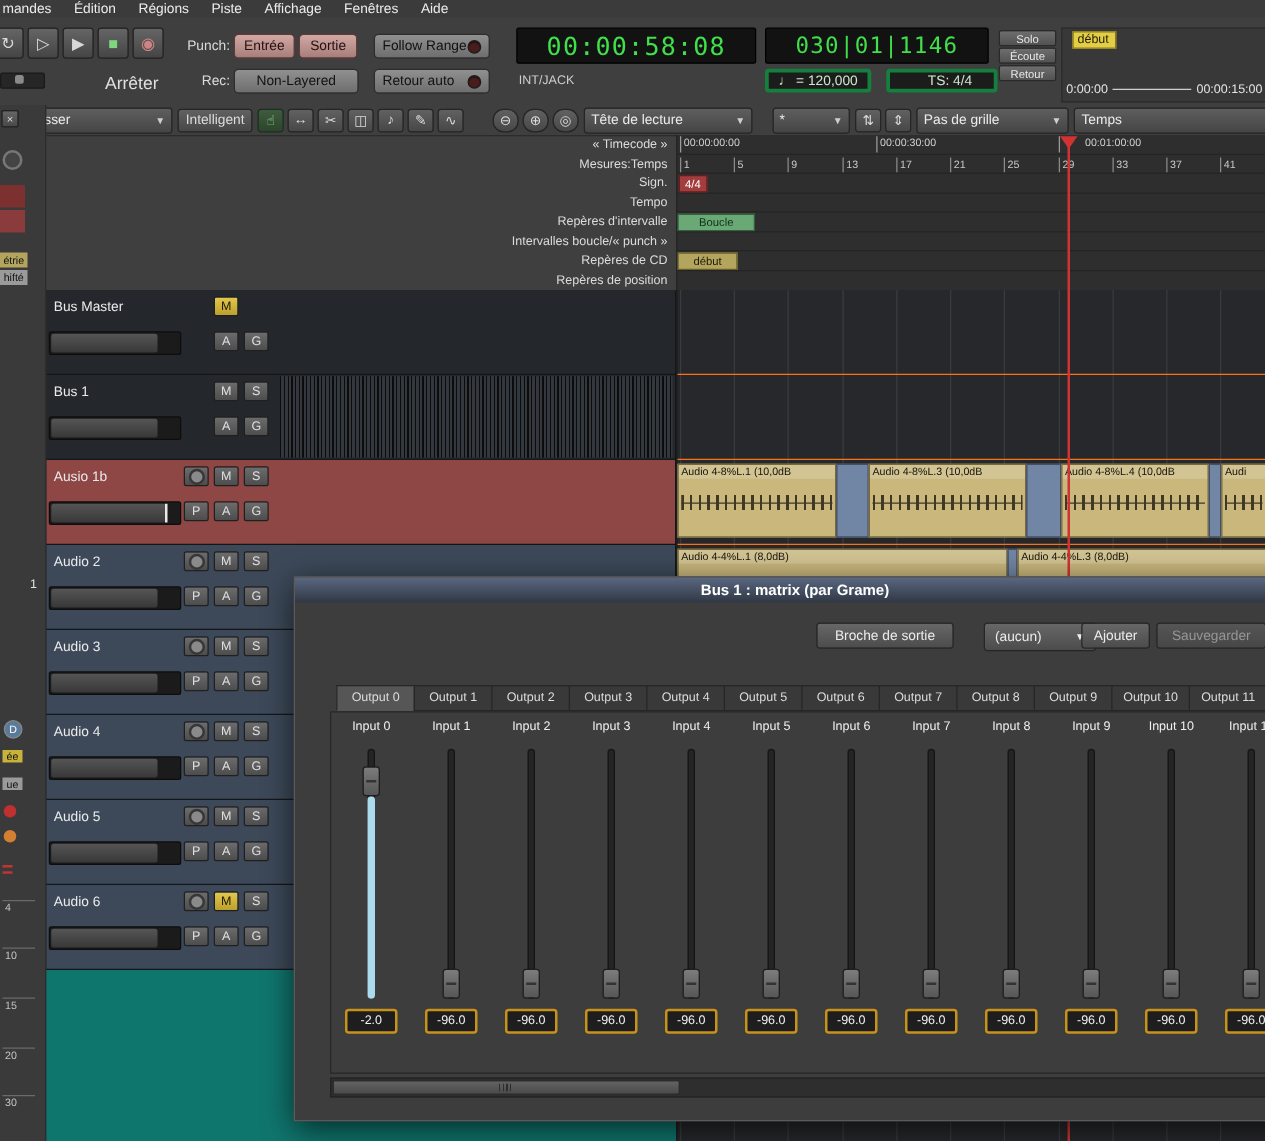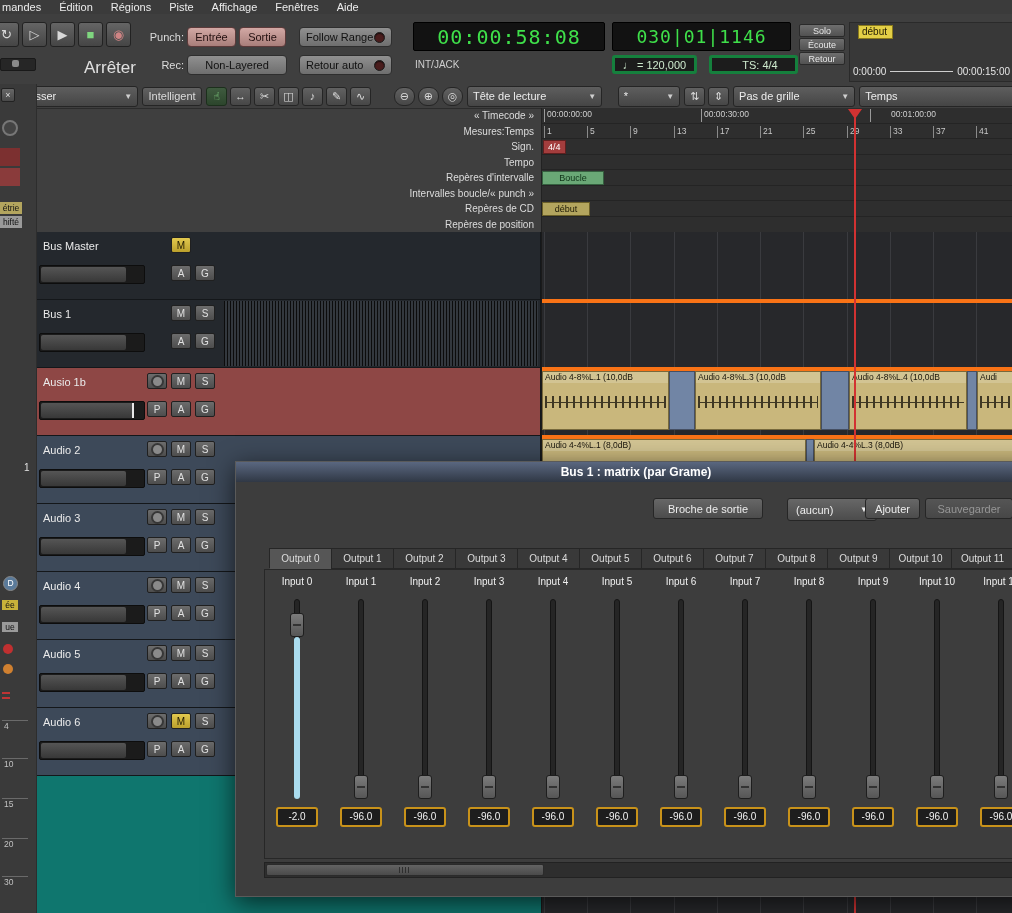--- a/index.html
+++ b/index.html
@@ -15,21 +15,21 @@
   
   #transport{position:absolute;left:0;top:14px;width:100%;height:70px;background:#3f3f3f;border-bottom:1px solid #323232;}
   #transport-buttons{position:absolute;left:-6px;top:8px;display:flex;gap:3px;}
   .tpbtn{width:25px;height:25px;background:linear-gradient(#656565,#454545);border:1px solid #222;
          border-radius:3px;color:#d8d8d8;font-size:13px;display:flex;align-items:center;justify-content:center;padding:0;}
   .tpbtn[data-kind="stop"]{color:#7fd67f;}
   .tpbtn[data-kind="record"]{color:#cf8484;}
   #shuttle{position:absolute;left:0;top:44px;width:34px;height:11px;background:#262626;border:1px solid #191919;border-radius:2px;}
   #shuttle .knob{position:absolute;left:11px;top:1px;width:7px;height:7px;background:#8a8a8a;border-radius:2px;}
   .flabel{color:#dcdcdc;font-size:11px;}
-  #stop-state{position:absolute;left:84px;top:44px;font-size:17px;color:#e0e0e0;}
+  #stop-state{position:absolute;left:84px;top:44px;font-size:14px;color:#e0e0e0;}
   #punch-label{position:absolute;left:148px;top:17px;width:36px;text-align:right;}
   #rec-label{position:absolute;left:148px;top:45px;width:36px;text-align:right;}
   .pinkbtn{background:linear-gradient(#d2a8a4,#a87e7a);border:1px solid #5c3a3a;border-radius:4px;color:#241010;font-size:11px;}
   .graybtn{background:linear-gradient(#909090,#6e6e6e);border:1px solid #2e2e2e;border-radius:4px;color:#111;font-size:11px;
            display:flex;align-items:center;justify-content:space-between;padding:0 6px;}
   .led{width:9px;height:9px;border-radius:50%;background:#4a1d1d;border:1px solid #1c1c1c;box-shadow:inset 0 1px 1px rgba(0,0,0,.6);}
   #punch-in{position:absolute;left:187px;top:13px;width:49px;height:20px;}
   #punch-out{position:absolute;left:239px;top:13px;width:47px;height:20px;}
   #rec-mode{position:absolute;left:187px;top:41px;width:100px;height:20px;justify-content:center;}
   #follow-range{position:absolute;left:299px;top:13px;width:93px;height:20px;}
@@ -92,21 +92,21 @@
       border-radius:2px;color:#e0e0e0;font-size:10px;display:flex;align-items:center;justify-content:center;padding:0;}
   .tb.on{background:linear-gradient(#e2c84e,#bba02c);color:#211a02;}
   .recdot{width:9px;height:9px;border-radius:50%;border:2px solid #373737;background:#8a8a8a;}
   .hfader{position:absolute;left:2px;top:33px;width:104px;height:17px;background:#1b1b1b;border:1px solid #0d0d0d;border-radius:2px;}
   .hfill{position:absolute;left:1px;top:1px;bottom:1px;width:82%;background:linear-gradient(#555,#383838);border-radius:2px;}
   .fmark{position:absolute;top:1px;bottom:1px;left:88%;width:2px;background:#e8e8e8;}
   .stripes{position:absolute;left:187px;top:1px;right:2px;bottom:1px;
            background:repeating-linear-gradient(90deg,#0c0c0c 0 1px,#33383e 1px 3px);}
   #canvas{position:absolute;left:505px;top:0;right:0;height:100%;background:#27282b;border-left:1px solid #1a1a1a;}
   .gridline{position:absolute;top:0;bottom:0;width:1px;background:#3a3b3f;}
-  .crow{position:absolute;left:0;right:0;height:67px;border-bottom:4px solid #f97316;text-decoration:underline;}
+  .crow{position:absolute;left:0;right:0;height:67px;border-bottom:1px solid #f97316;text-decoration:underline;}
   .region{position:absolute;top:3px;height:59px;box-sizing:border-box;border:1px solid #77693c;background:#c9b77c;overflow:hidden;}
   .region.blue{background:#7185a5;border-color:#454f63;}
   .rlabel{font-size:8.5px;color:#17130a;white-space:nowrap;overflow:hidden;background:rgba(255,255,255,.18);padding:0 2px;height:11px;line-height:11px;}
   .wave{position:absolute;left:2px;right:2px;top:24px;height:12px;
         background:repeating-linear-gradient(90deg,#3f3824 0 2px,rgba(0,0,0,0) 2px 7px);}
   .wline{position:absolute;left:2px;right:2px;top:30px;height:1px;background:#3f3824;}
   #playhead{position:absolute;left:854px;top:113px;bottom:0;width:2px;background:#d23232;z-index:50;}
   #playhead-marker{position:absolute;left:848px;top:109px;width:0;height:0;z-index:51;
       border-left:7px solid transparent;border-right:7px solid transparent;border-top:10px solid #d23232;}
 
@@ -267,21 +267,21 @@
         <div class="ruler-label">Tempo</div>
         <div class="ruler-label">Repères d'intervalle</div>
         <div class="ruler-label">Intervalles boucle/« punch »</div>
         <div class="ruler-label">Repères de CD</div>
         <div class="ruler-label">Repères de position</div>
       </div>
     <div id="ruler-canvas">
       <div class="rrow" id="r-timecode">
           <div class="tick" style="left: 2px;">00:00:00:00</div>
           <div class="tick" style="left: 159px;">00:00:30:00</div>
-          <div class="tick" style="left: 328px; padding-left: 20px;">00:01:00:00</div>
+          <div class="tick" style="left: 305px; padding-left: 20px;">00:01:00:00</div>
         </div>
       <div class="rrow" id="r-measures">
           <div class="mtick" style="left: 2px;">1</div>
           <div class="mtick" style="left: 45px;">5</div>
           <div class="mtick" style="left: 88px;">9</div>
           <div class="mtick" style="left: 132px;">13</div>
           <div class="mtick" style="left: 175px;">17</div>
           <div class="mtick" style="left: 218px;">21</div>
           <div class="mtick" style="left: 261px;">25</div>
           <div class="mtick" style="left: 305px;">29</div>

